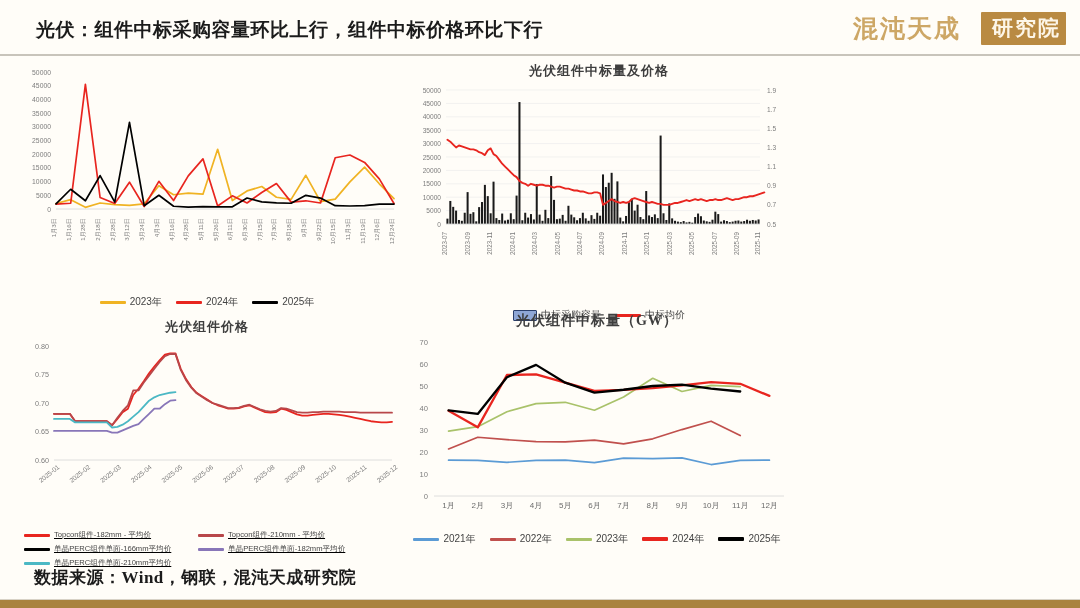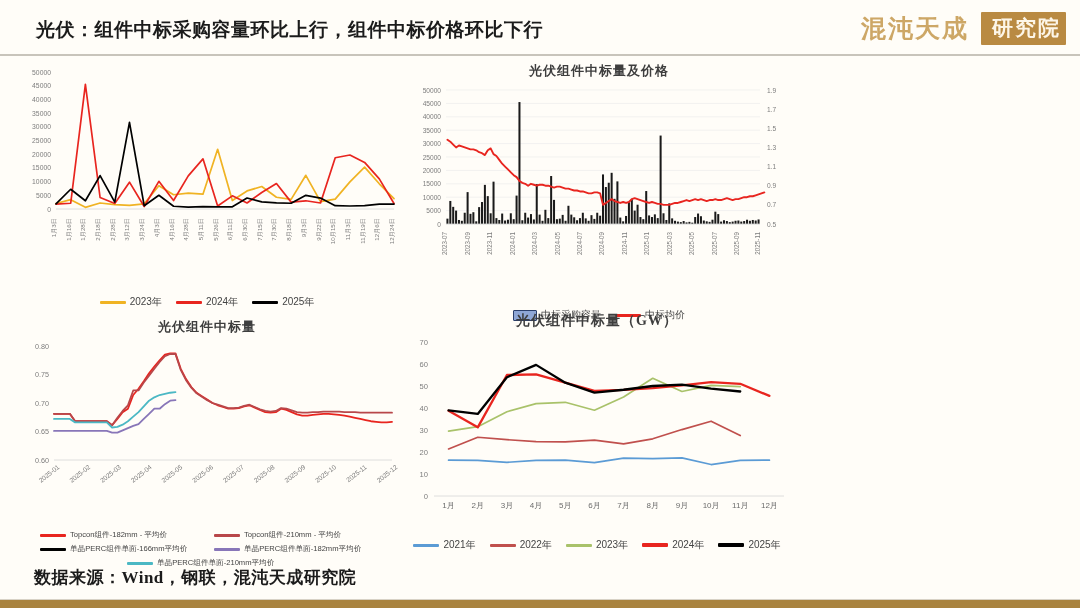--- a/index.html
+++ b/index.html
@@ -17,21 +17,21 @@
     position:absolute;left:36px;top:17px;
     font-size:19px;font-weight:700;color:#1b1b1b;
     letter-spacing:.5px;white-space:nowrap;
   }
   #header-rule{
     position:absolute;left:0;top:54px;width:1080px;height:2px;
     background:#c8c4bb;
   }
   #logo{
     position:absolute;right:14px;top:8px;height:40px;
-    display:flex;align-items:center;gap:12px;
+    display:flex;align-items:center;gap:20px;
   }
   #logo-text{
     font-size:25px;color:#c9a05a;letter-spacing:2px;
     font-family:"DejaVu Serif",serif;font-weight:700;
     opacity:.92;
   }
   #logo-seal{
     background:#b98a42;color:#fdf6e8;font-size:21px;
     padding:2px 5px 3px 11px;letter-spacing:2px;font-weight:700;
     font-family:"DejaVu Serif",serif;
@@ -56,21 +56,21 @@
     text-align:center;font-size:13px;color:#3e3e3e;font-weight:700;
     letter-spacing:1px;margin:0;
   }
   .plot-wrap{position:relative;}
   svg{display:block;overflow:visible;}
   
   .legend{
     display:flex;flex-wrap:wrap;justify-content:center;
     gap:4px 14px;font-family:"Liberation Sans",sans-serif;
   }
-  .legend.left{justify-content:center;}
+  .legend.left{justify-content:flex-start;text-decoration:underline;}
   .leg-item{display:flex;align-items:center;gap:4px;white-space:nowrap;}
   .leg-swatch{display:inline-block;width:26px;height:3px;border-radius:1px;}
   .leg-swatch.bar{height:9px;width:22px;border:1px solid #2b3f6b;border-radius:1px;}
   .leg-txt{font-size:10px;color:#444;}
   .leg-txt.sm{font-size:7.6px;}
 </style>
 </head>
 <body>
 
 <div id="slide">
@@ -312,21 +312,21 @@
         <span class="leg-txt">中标采购容量</span>
       </div>
       <div class="leg-item">
         <span class="leg-swatch" style="background:#e8251f"></span>
         <span class="leg-txt">中标均价</span>
       </div>
     </div>
   </div>
 
   <div class="panel" style="left:14px;top:318px;width:386px;height:250px;">
-    <div class="chart-title">光伏组件中标量</div>
+    <div class="chart-title">光伏组件价格</div>
     <div class="plot-wrap" style="margin-top:4px;">
       <svg id="svg-module-price" width="386" height="180" viewBox="0 0 386 180">
           <text x="35" y="122.5" font-size="7.2" fill="#7d7d7d" text-anchor="end" font-family="&quot;Liberation Sans&quot;, sans-serif">0.60</text>
           <text x="35" y="93.99999999999999" font-size="7.2" fill="#7d7d7d" text-anchor="end" font-family="&quot;Liberation Sans&quot;, sans-serif">0.65</text>
           <text x="35" y="65.50000000000003" font-size="7.2" fill="#7d7d7d" text-anchor="end" font-family="&quot;Liberation Sans&quot;, sans-serif">0.70</text>
           <text x="35" y="37.000000000000014" font-size="7.2" fill="#7d7d7d" text-anchor="end" font-family="&quot;Liberation Sans&quot;, sans-serif">0.75</text>
           <text x="35" y="8.5" font-size="7.2" fill="#7d7d7d" text-anchor="end" font-family="&quot;Liberation Sans&quot;, sans-serif">0.80</text>
           <line x1="40" y1="120" x2="378" y2="120" stroke="#d5d5d5" stroke-width="0.8"></line>
           <polyline points="40.00,73.83 45.28,73.83 50.56,73.83 55.84,73.83 61.13,81.24 66.41,81.24 71.69,81.24 76.97,81.24 82.25,81.24 87.53,81.24 92.81,81.24 98.09,85.23 103.38,78.96 108.66,72.12 113.94,68.70 119.22,55.02 124.50,48.75 129.78,41.34 135.06,33.36 140.34,26.52 145.63,20.25 150.91,14.55 156.19,13.41 161.47,13.41 166.75,28.80 172.03,39.06 177.31,47.04 182.59,52.74 187.88,56.16 193.16,59.58 198.44,63.00 203.72,65.28 209.00,66.99 214.28,68.70 219.56,68.70 224.84,68.13 230.13,66.42 235.41,65.28 240.69,67.56 245.97,69.84 251.25,72.12 256.53,72.69 261.81,72.12 267.09,68.70 272.38,69.84 277.66,72.12 282.94,74.40 288.22,75.54 293.50,75.54 298.78,74.97 304.06,74.40 309.34,73.83 314.63,73.83 319.91,74.40 325.19,74.97 330.47,75.54 335.75,76.68 341.03,77.82 346.31,78.96 351.59,80.10 356.88,81.24 362.16,81.81 367.44,82.38 372.72,82.38 378.00,81.81" fill="none" stroke="#e8251f" stroke-width="1.8" stroke-linejoin="round" stroke-linecap="round"></polyline>
           <polyline points="40.00,73.83 45.28,73.83 50.56,73.83 55.84,73.83 61.13,81.24 66.41,81.24 71.69,81.24 76.97,81.24 82.25,81.24 87.53,81.24 92.81,81.24 98.09,85.23 103.38,77.82 108.66,70.98 113.94,65.28 119.22,50.46 124.50,50.46 129.78,42.48 135.06,35.64 140.34,28.80 145.63,21.96 150.91,16.26 156.19,13.98 161.47,13.98 166.75,29.94 172.03,40.20 177.31,47.61 182.59,53.31 187.88,56.73 193.16,60.15 198.44,63.00 203.72,64.71 209.00,66.42 214.28,68.13 219.56,68.13 224.84,67.56 230.13,65.85 235.41,64.71 240.69,66.99 245.97,69.27 251.25,70.98 256.53,71.55 261.81,70.98 267.09,68.13 272.38,68.70 277.66,70.41 282.94,72.12 288.22,72.69 293.50,72.69 298.78,72.12 304.06,72.12 309.34,71.55 314.63,71.55 319.91,71.55 325.19,71.55 330.47,72.12 335.75,72.12 341.03,72.12 346.31,72.69 351.59,72.69 356.88,72.69 362.16,72.69 367.44,72.69 372.72,72.69 378.00,72.69" fill="none" stroke="#b8474a" stroke-width="1.8" stroke-linejoin="round" stroke-linecap="round"></polyline>
@@ -395,21 +395,21 @@
           <text x="165.25" y="172" font-size="8" fill="#6b6b6b" text-anchor="middle" font-family="&quot;Liberation Sans&quot;, sans-serif">5月</text>
           <text x="194.41666666666666" y="172" font-size="8" fill="#6b6b6b" text-anchor="middle" font-family="&quot;Liberation Sans&quot;, sans-serif">6月</text>
           <text x="223.58333333333334" y="172" font-size="8" fill="#6b6b6b" text-anchor="middle" font-family="&quot;Liberation Sans&quot;, sans-serif">7月</text>
           <text x="252.75" y="172" font-size="8" fill="#6b6b6b" text-anchor="middle" font-family="&quot;Liberation Sans&quot;, sans-serif">8月</text>
           <text x="281.91666666666663" y="172" font-size="8" fill="#6b6b6b" text-anchor="middle" font-family="&quot;Liberation Sans&quot;, sans-serif">9月</text>
           <text x="311.0833333333333" y="172" font-size="8" fill="#6b6b6b" text-anchor="middle" font-family="&quot;Liberation Sans&quot;, sans-serif">10月</text>
           <text x="340.25" y="172" font-size="8" fill="#6b6b6b" text-anchor="middle" font-family="&quot;Liberation Sans&quot;, sans-serif">11月</text>
           <text x="369.4166666666667" y="172" font-size="8" fill="#6b6b6b" text-anchor="middle" font-family="&quot;Liberation Sans&quot;, sans-serif">12月</text>
         </svg>
     </div>
-    <div class="legend" style="margin-top:12px;">
+    <div class="legend" style="margin-top:6px;">
       <div class="leg-item">
         <span class="leg-swatch" style="background:#5b9bd5"></span>
         <span class="leg-txt">2021年</span>
       </div>
       <div class="leg-item">
         <span class="leg-swatch" style="background:#c0504d"></span>
         <span class="leg-txt">2022年</span>
       </div>
       <div class="leg-item">
         <span class="leg-swatch" style="background:#a9c26a"></span>

